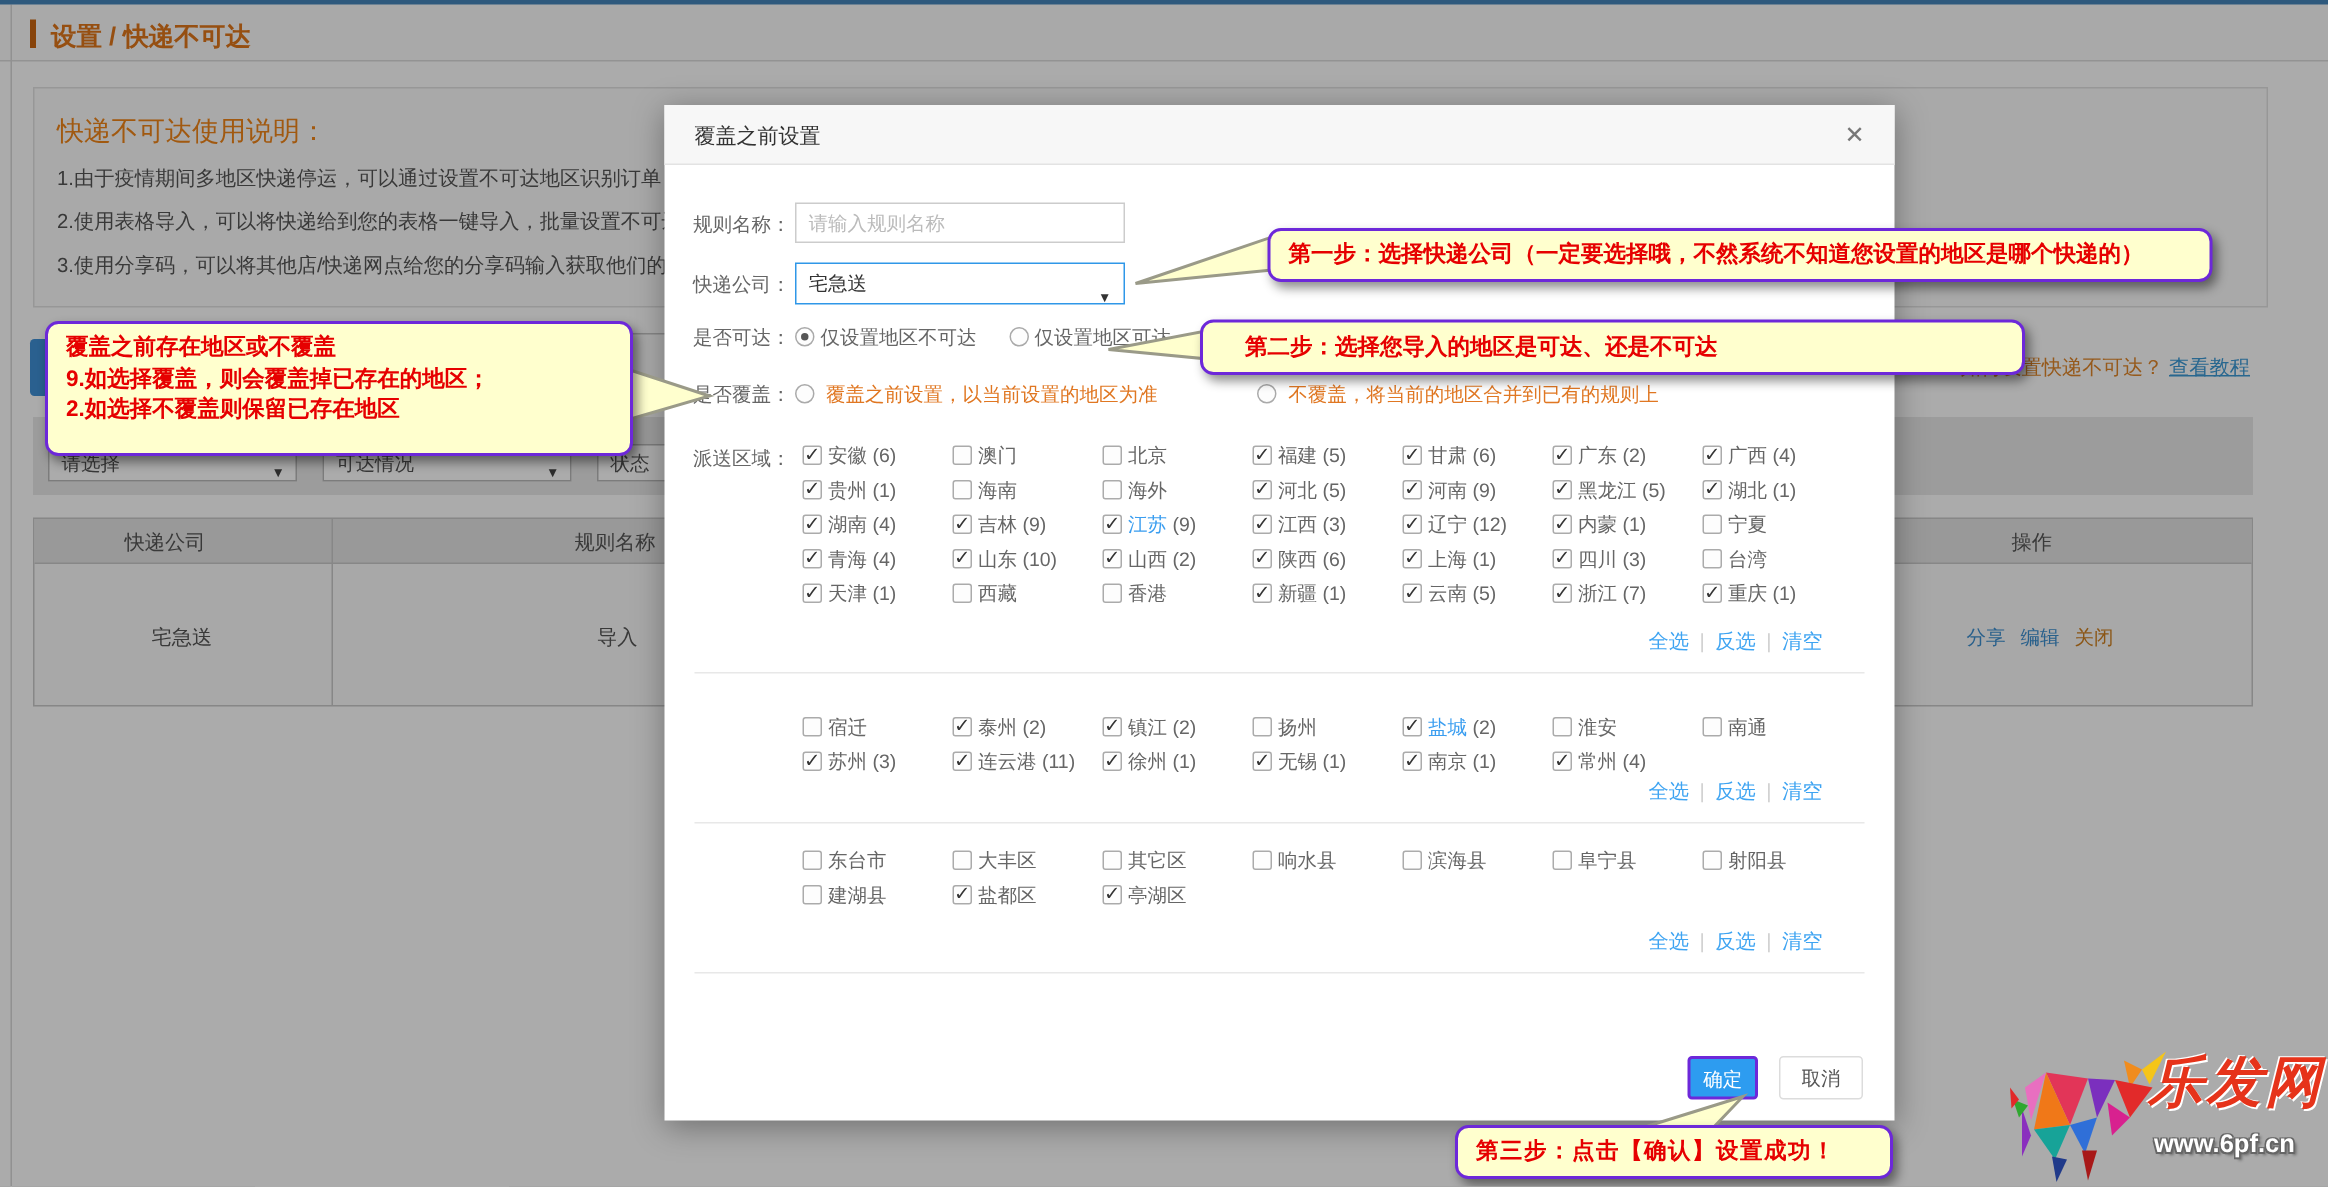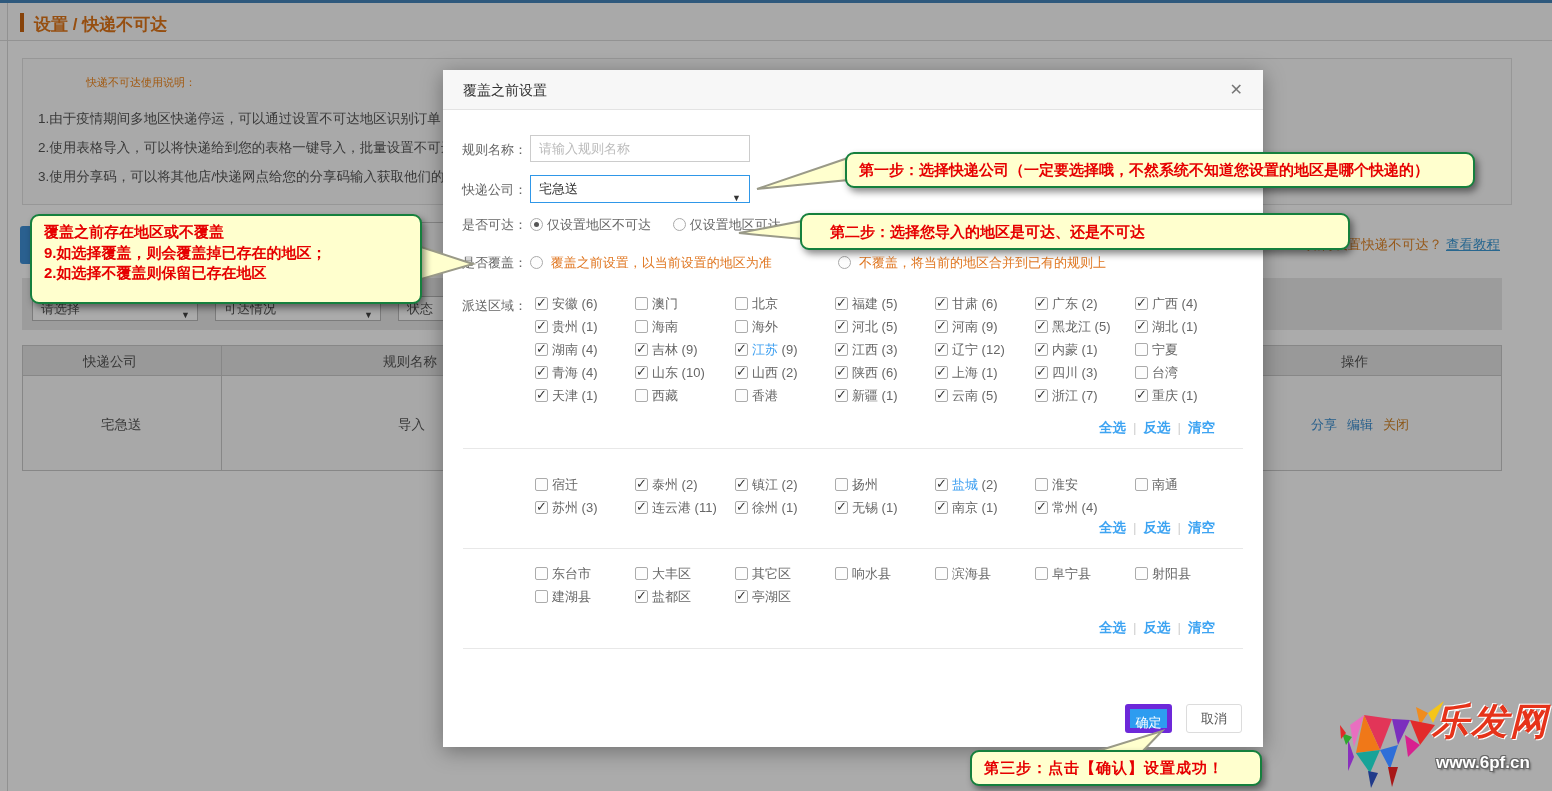--- a/index.html
+++ b/index.html
@@ -9,21 +9,21 @@
   .abs { position:absolute; }
 
   
   .topline { left:0; top:0; width:1552px; height:3px; background:#4585bb; z-index:6; }
   .pageheader { left:0; top:3px; width:1552px; height:38px; background:#fdfdfd; border-bottom:1px solid #dcdcdc; }
   .title-accent { left:20px; top:13px; width:4px; height:19px; background:#c9650f; }
   .page-title { left:34px; top:13px; font-size:17px; font-weight:bold; color:#e0761a; }
   .leftline { left:7px; top:3px; width:1px; height:788px; background:#d8d8d8; }
 
   .instruction-box { left:22px; top:58px; width:1490px; height:147px; background:#fdfdfd; border:1px solid #e2e2e2; }
-  .instr-title { left:38px; top:75px; font-size:11px; color:#f08519;margin-left:48px; }
+  .instr-title { left:38px; top:75px; font-size:18px; color:#f08519; }
   .instr-line { left:38px; font-size:13.5px; color:#555; }
 
   .bg-btn-blue { left:20px; top:226px; width:160px; height:38px; background:#3f8fd6; border-radius:3px; }
   .bg-btn-white { left:392px; top:222px; width:80px; height:34px; background:#fff; border:1px solid #c8c8c8; border-radius:3px; }
 
   .filterbar { left:22px; top:278px; width:1480px; height:52px; background:#e9e9e9; }
   .bg-select { height:25px; background:#fff; border:1px solid #b9b9b9; font-size:13px; color:#555; line-height:23px; padding-left:8px; }
   .bg-select .caret { position:absolute; right:7px; top:7px; font-size:9px; color:#444; }
 
   .helpline { left:1100px; top:236px; width:400px; font-size:13.5px; text-align:right; }
@@ -59,29 +59,29 @@
   .opt { margin-right:18px; white-space:nowrap; }
   .opt-orange { color:#e07722; }
   .grid7 { position:absolute; left:92px; width:704px; display:grid; grid-template-columns:repeat(7,100px); grid-auto-rows:23px; align-items:center; }
   .cb-item { white-space:nowrap; cursor:pointer; }
   .cb-box { display:inline-block; width:13px; height:13px; border:1px solid #ababab; border-radius:2px; background:#fdfdfd; vertical-align:-2px; margin-right:4px; position:relative; }
   .cb-box.checked::after { content:"\2713"; position:absolute; left:0px; top:-3px; font-size:13px; font-weight:bold; color:#333; }
   .cb-name { color:#666; }
   .cb-name.hl { color:#3b9ef0; }
   .cb-count { color:#666; }
   .sel-links { position:absolute; width:200px; text-align:right; font-size:13.5px; }
-  .sel-links a { color:#3ea4f2; text-decoration:none;font-weight:bold; }
+  .sel-links a { color:#3ea4f2; text-decoration:none; }
   .sel-links .sep { color:#d0d0d0; margin:0 7px; }
   .mdivider { position:absolute; left:20px; width:780px; height:1px; background:#e8e8e8; }
   .btn { position:absolute; height:29px; border-radius:3px; font-size:13px; text-align:center; line-height:27px; cursor:pointer; }
-  .btn-ok { left:682px; top:634px; width:47px; background:#2d9cf0; color:#fff; border:5px solid #6d28d9; }
+  .btn-ok { left:682px; top:634px; width:47px; background:#2d9cf0; color:#fff; border:2px solid #6d28d9; }
   .btn-cancel { left:743px; top:634px; width:56px; background:#fff; color:#555; border:1px solid #dcdcdc; }
 
   
-  .callout { background:#ffffce; border:2px solid #15803d; border-radius:9px; box-shadow:3px 4px 7px rgba(0,0,0,0.45);
+  .callout { background:#ffffce; border:2px solid #6d28d9; border-radius:9px; box-shadow:3px 4px 7px rgba(0,0,0,0.45);
              color:#e60000; font-weight:bold; font-size:15px; z-index:30; }
   .co-note { left:30px; top:214px; width:392px; height:90px; padding:6px 12px; line-height:20.5px; }
   .co-step1 { left:845px; top:152px; width:630px; height:36px; line-height:32px; padding-left:12px; }
   .co-step2 { left:800px; top:213px; width:550px; height:37px; line-height:33px; padding-left:28px; }
   .co-step3 { left:970px; top:750px; width:292px; height:36px; line-height:32px; padding-left:12px; letter-spacing:1px; }
   .tail { position:absolute; z-index:29; }
 
   
   .watermark { left:1340px; top:695px; width:212px; height:96px; z-index:40; }
   .wm-name { position:absolute; left:92px; top:2px; font-size:37px; font-weight:bold; color:#e6331a; font-style:italic;

